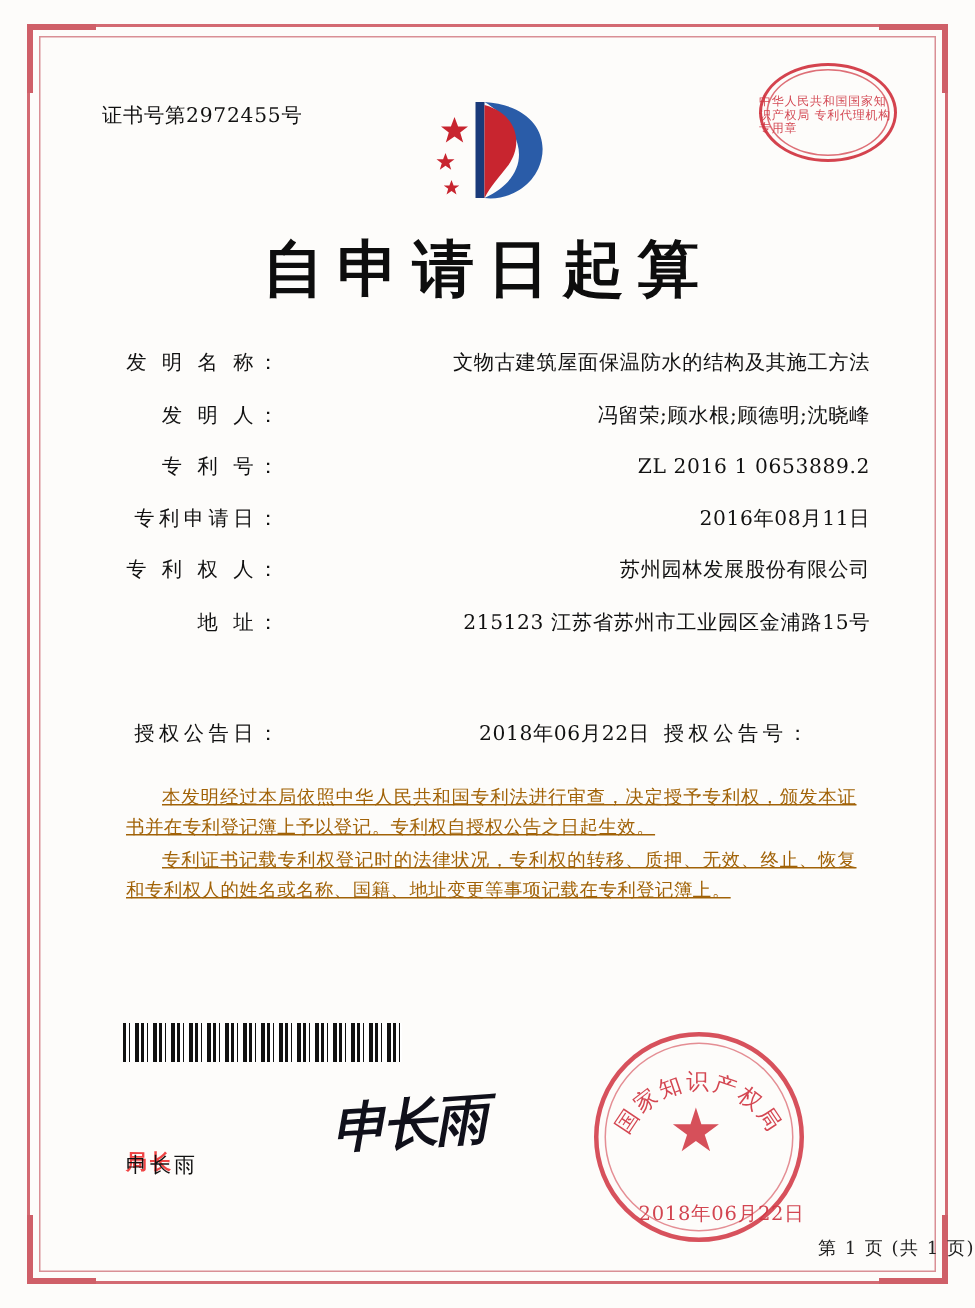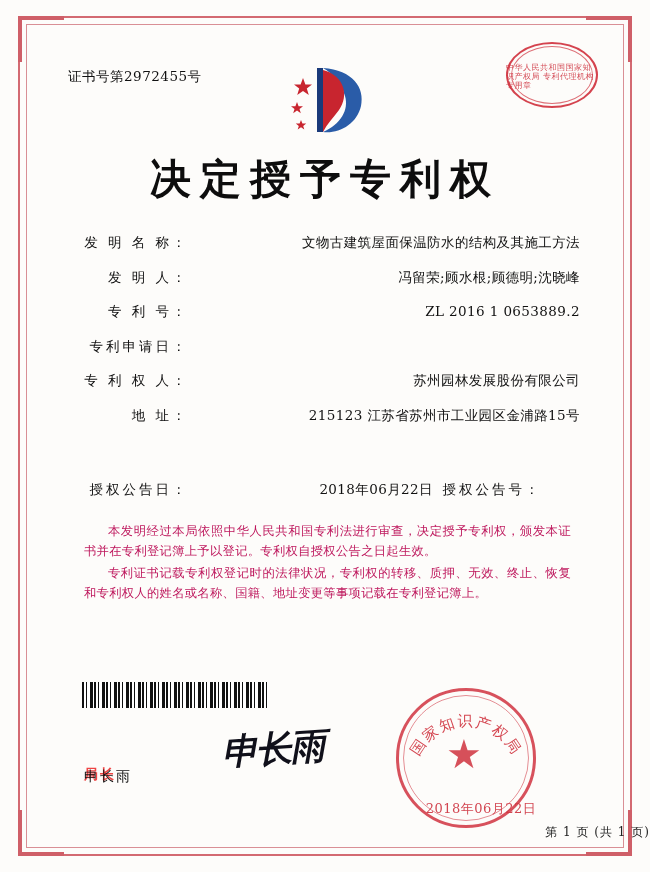--- a/index.html
+++ b/index.html
@@ -150,21 +150,22 @@
   }
 
   
   .body-text {
     position: absolute;
     left: 84px; top: 522px;
     width: 487px;
     font-size: 12.3px;
     line-height: 19.5px;
     text-align: justify;
-    color: #be185d;
+    color: #a16207;
+    text-decoration: underline;
   }
   .body-text p {
     margin: 0 0 3px 0;
     text-indent: 24px;
     letter-spacing: .3px;
   }
 
   
   .barcode {
     position: absolute;
@@ -296,21 +297,21 @@
     <polygon points="14,44 15.6,48.2 20,48.2 16.5,50.9 17.8,55.2 14,52.5 10.2,55.2 11.5,50.9 8,48.2 12.4,48.2" fill="#c8252f"></polygon>
     <polygon points="18,62 19.4,65.6 23.2,65.6 20.2,67.9 21.3,71.6 18,69.3 14.7,71.6 15.8,67.9 12.8,65.6 16.6,65.6" fill="#c8252f"></polygon>
   </svg>
 
   <div class="seal-top">
     <div class="oval"></div>
     <div class="oval inner"></div>
     <div class="seal-text">中华人民共和国国家知识产权局 专利代理机构专用章</div>
   </div>
 
-  <div class="title">决定授予专利权</div>
+  <div class="title">自申请日起算</div>
 
   <div class="fields">
 
     <div class="row">
       <span class="lbl">发 明 名 称</span>
       <span class="colon">：</span>
       <span class="val">文物古建筑屋面保温防水的结构及其施工方法</span>
     </div>
 
     <div class="row">
@@ -321,20 +322,21 @@
 
     <div class="row">
       <span class="lbl">专 利 号</span>
       <span class="colon">：</span>
       <span class="val">ZL 2016 1 0653889.2</span>
     </div>
 
     <div class="row">
       <span class="lbl">专利申请日</span>
       <span class="colon">：</span>
+      <span class="val">2016年08月11日</span>
     </div>
 
     <div class="row">
       <span class="lbl">专 利 权 人</span>
       <span class="colon">：</span>
       <span class="val">苏州园林发展股份有限公司</span>
     </div>
 
     <div class="row">
       <span class="lbl">地          址</span>

